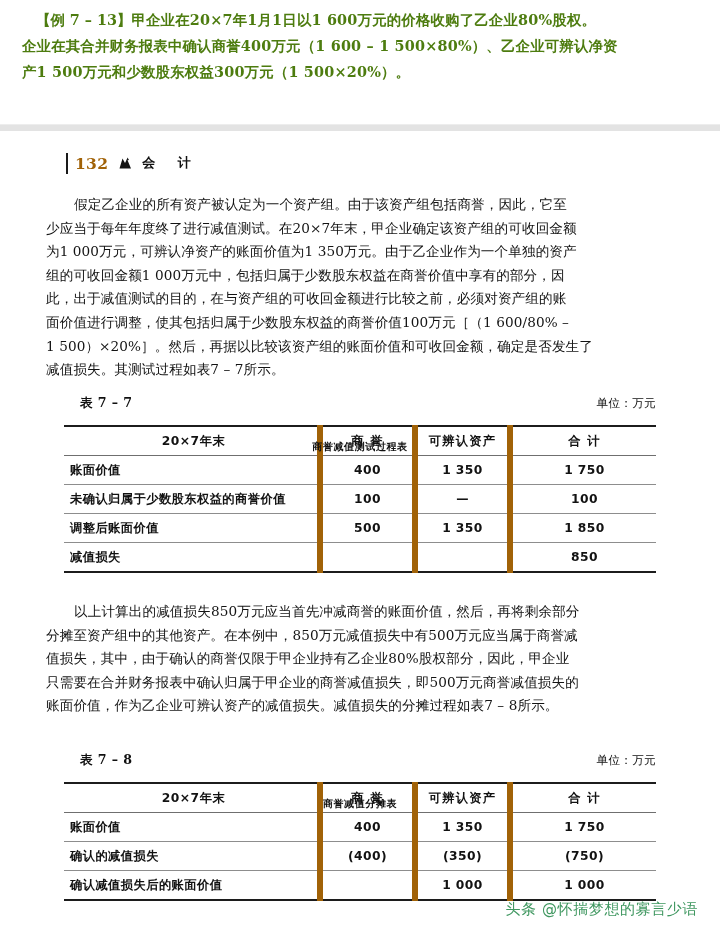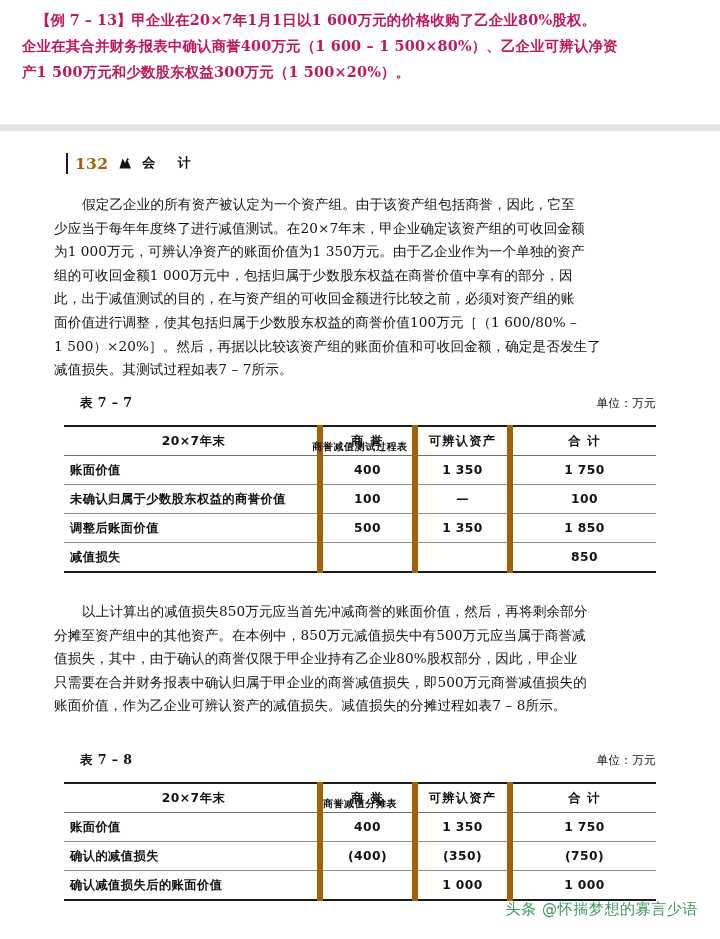--- a/index.html
+++ b/index.html
@@ -25,21 +25,21 @@
     padding: 7px 22px 10px 22px;
     box-sizing: border-box;
     background: #ffffff;
   }
   .example-line {
     font-size: 14.4px;
     line-height: 26px;
     letter-spacing: 0.2px;
     text-align: justify;
     white-space: nowrap;
-    color: #be185d;
+    color: #4d7c0f;
     font-weight: 600;
   }
   .example-line.first {
     text-indent: 14px;
   }
   .example-tag {
     font-weight: 700;
     letter-spacing: 0px;
   }
 
@@ -107,21 +107,20 @@
     position: absolute;
     left: 46px;
     width: 628px;
   }
   .para-line {
     font-size: 13.6px;
     line-height: 23.6px;
     white-space: nowrap;
     letter-spacing: 0.1px;
     color: #131313;
-    margin-left: 8px;
   }
   .para-line.indent {
     text-indent: 28px;
   }
 
   #para-1 { top: 62px; }
   #para-2 { top: 469px; }
 
   
   .table-block {

